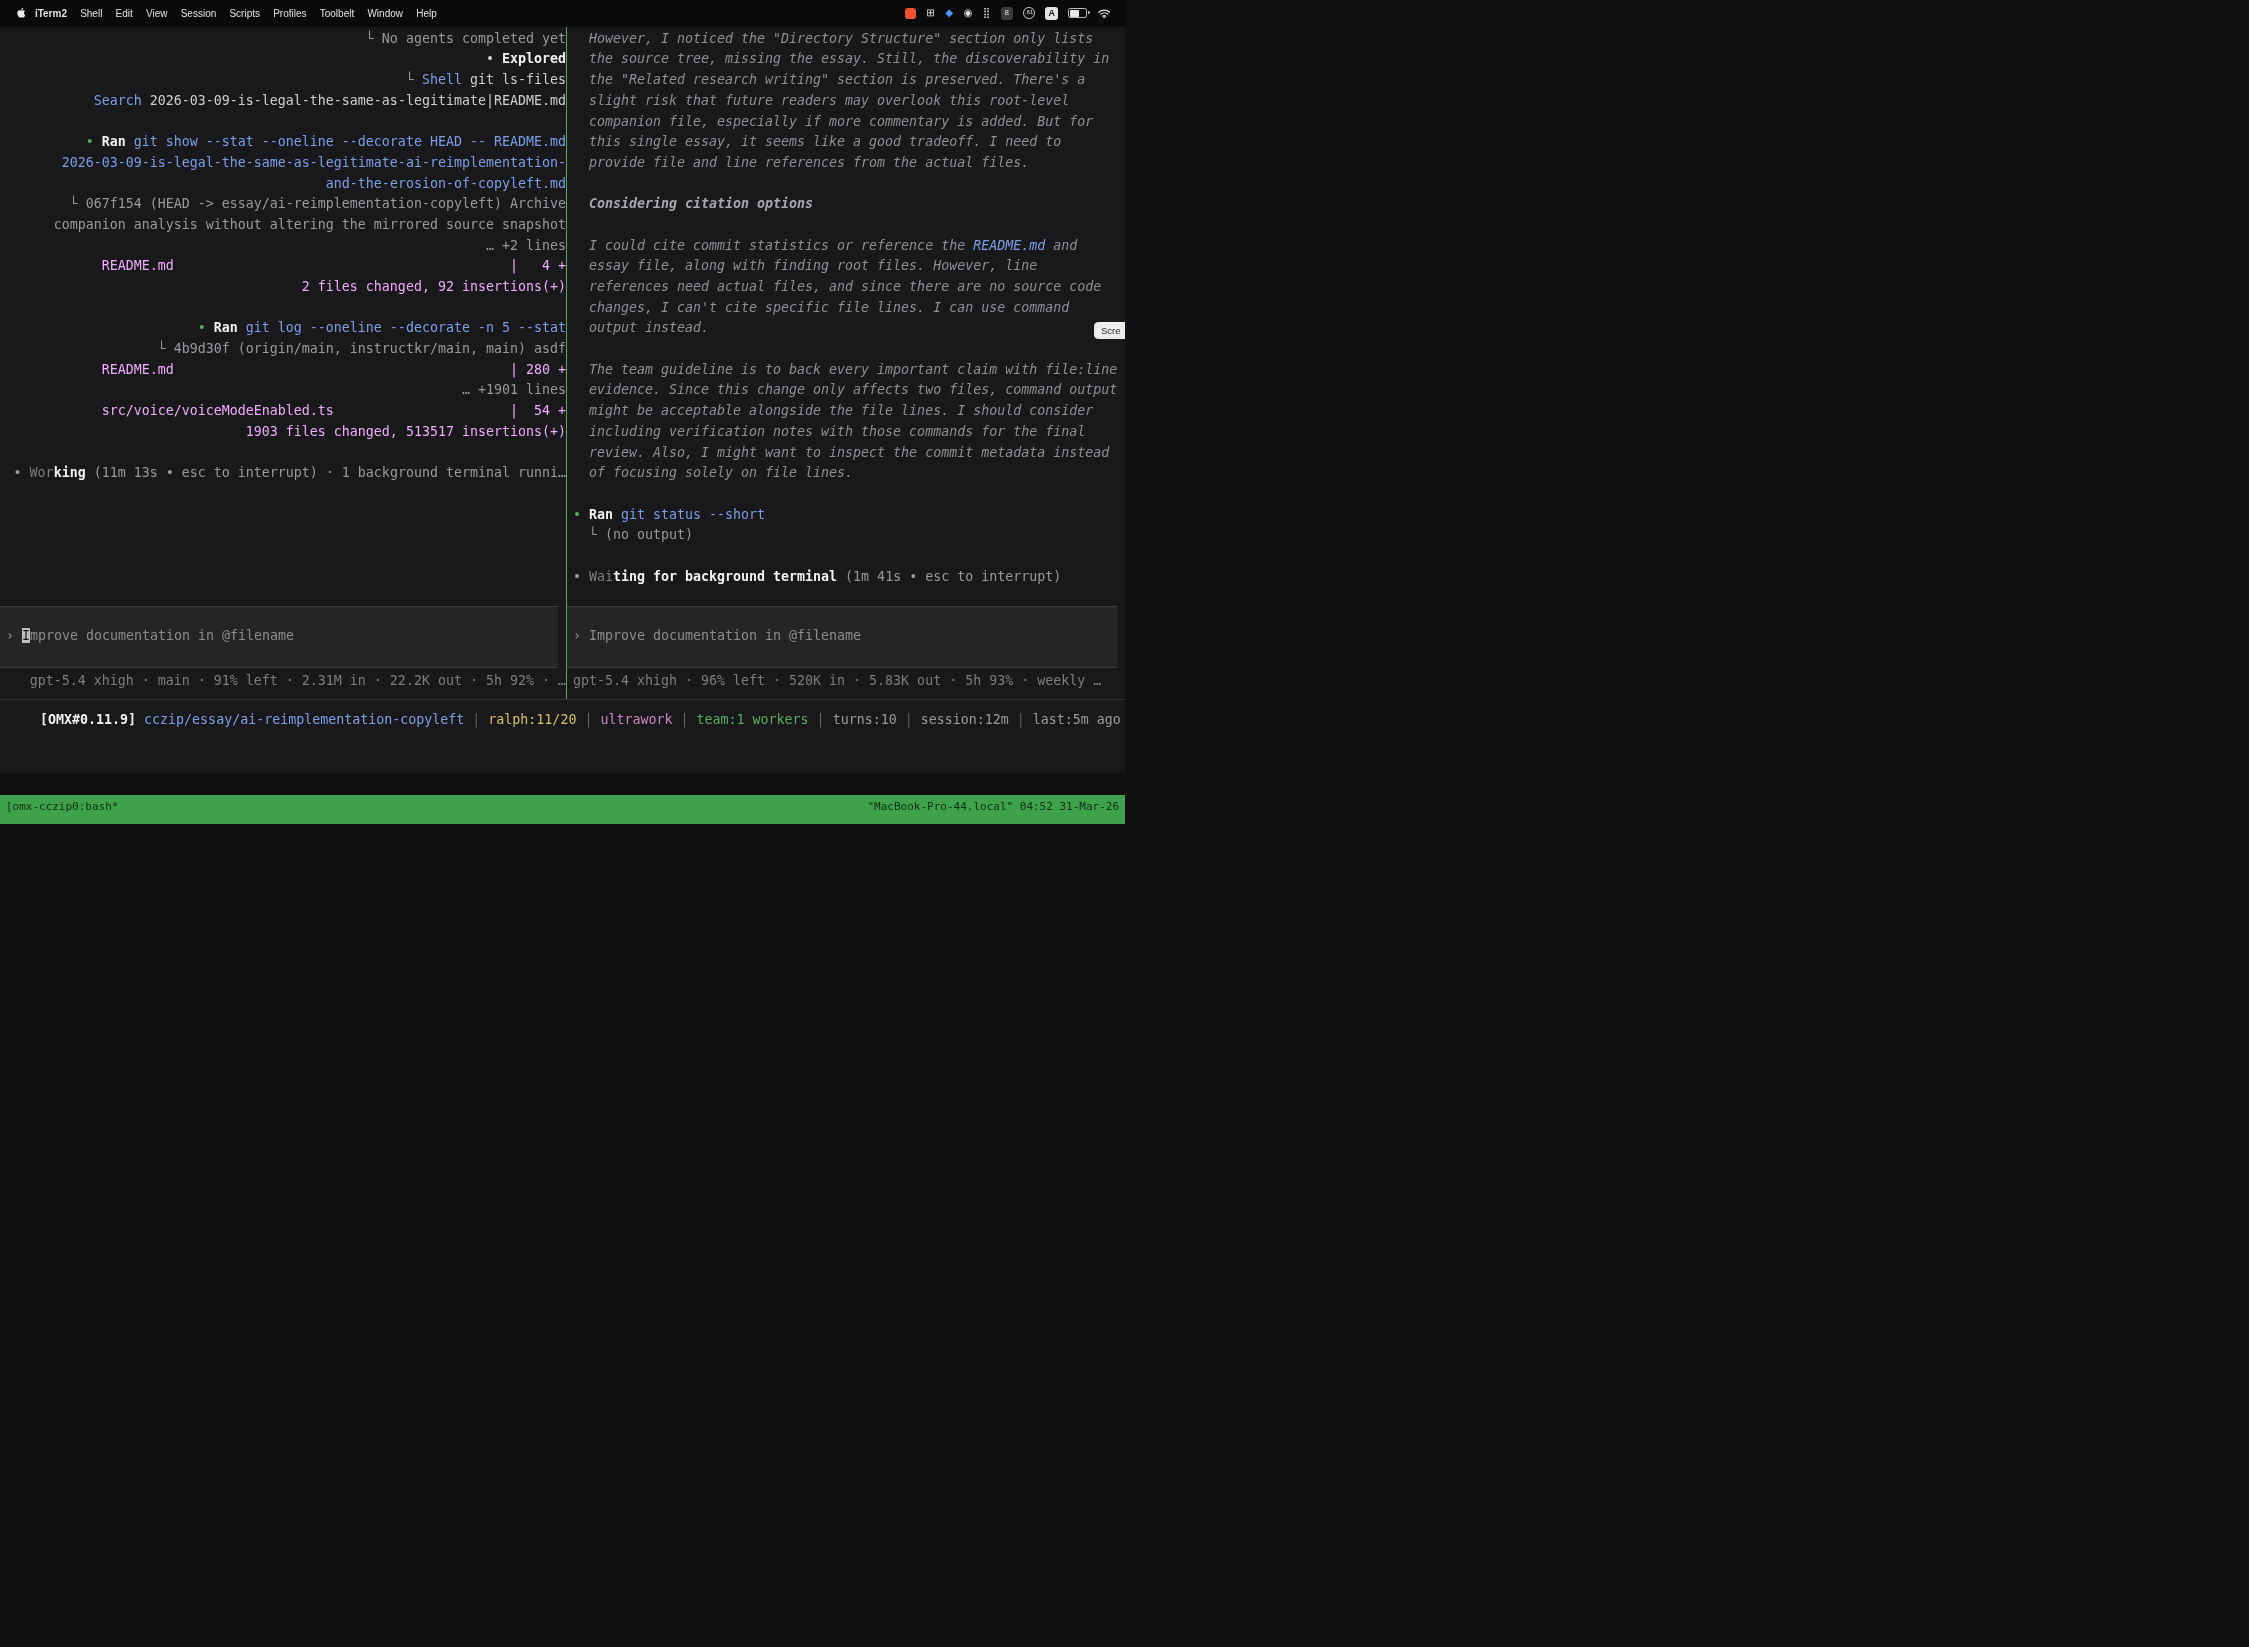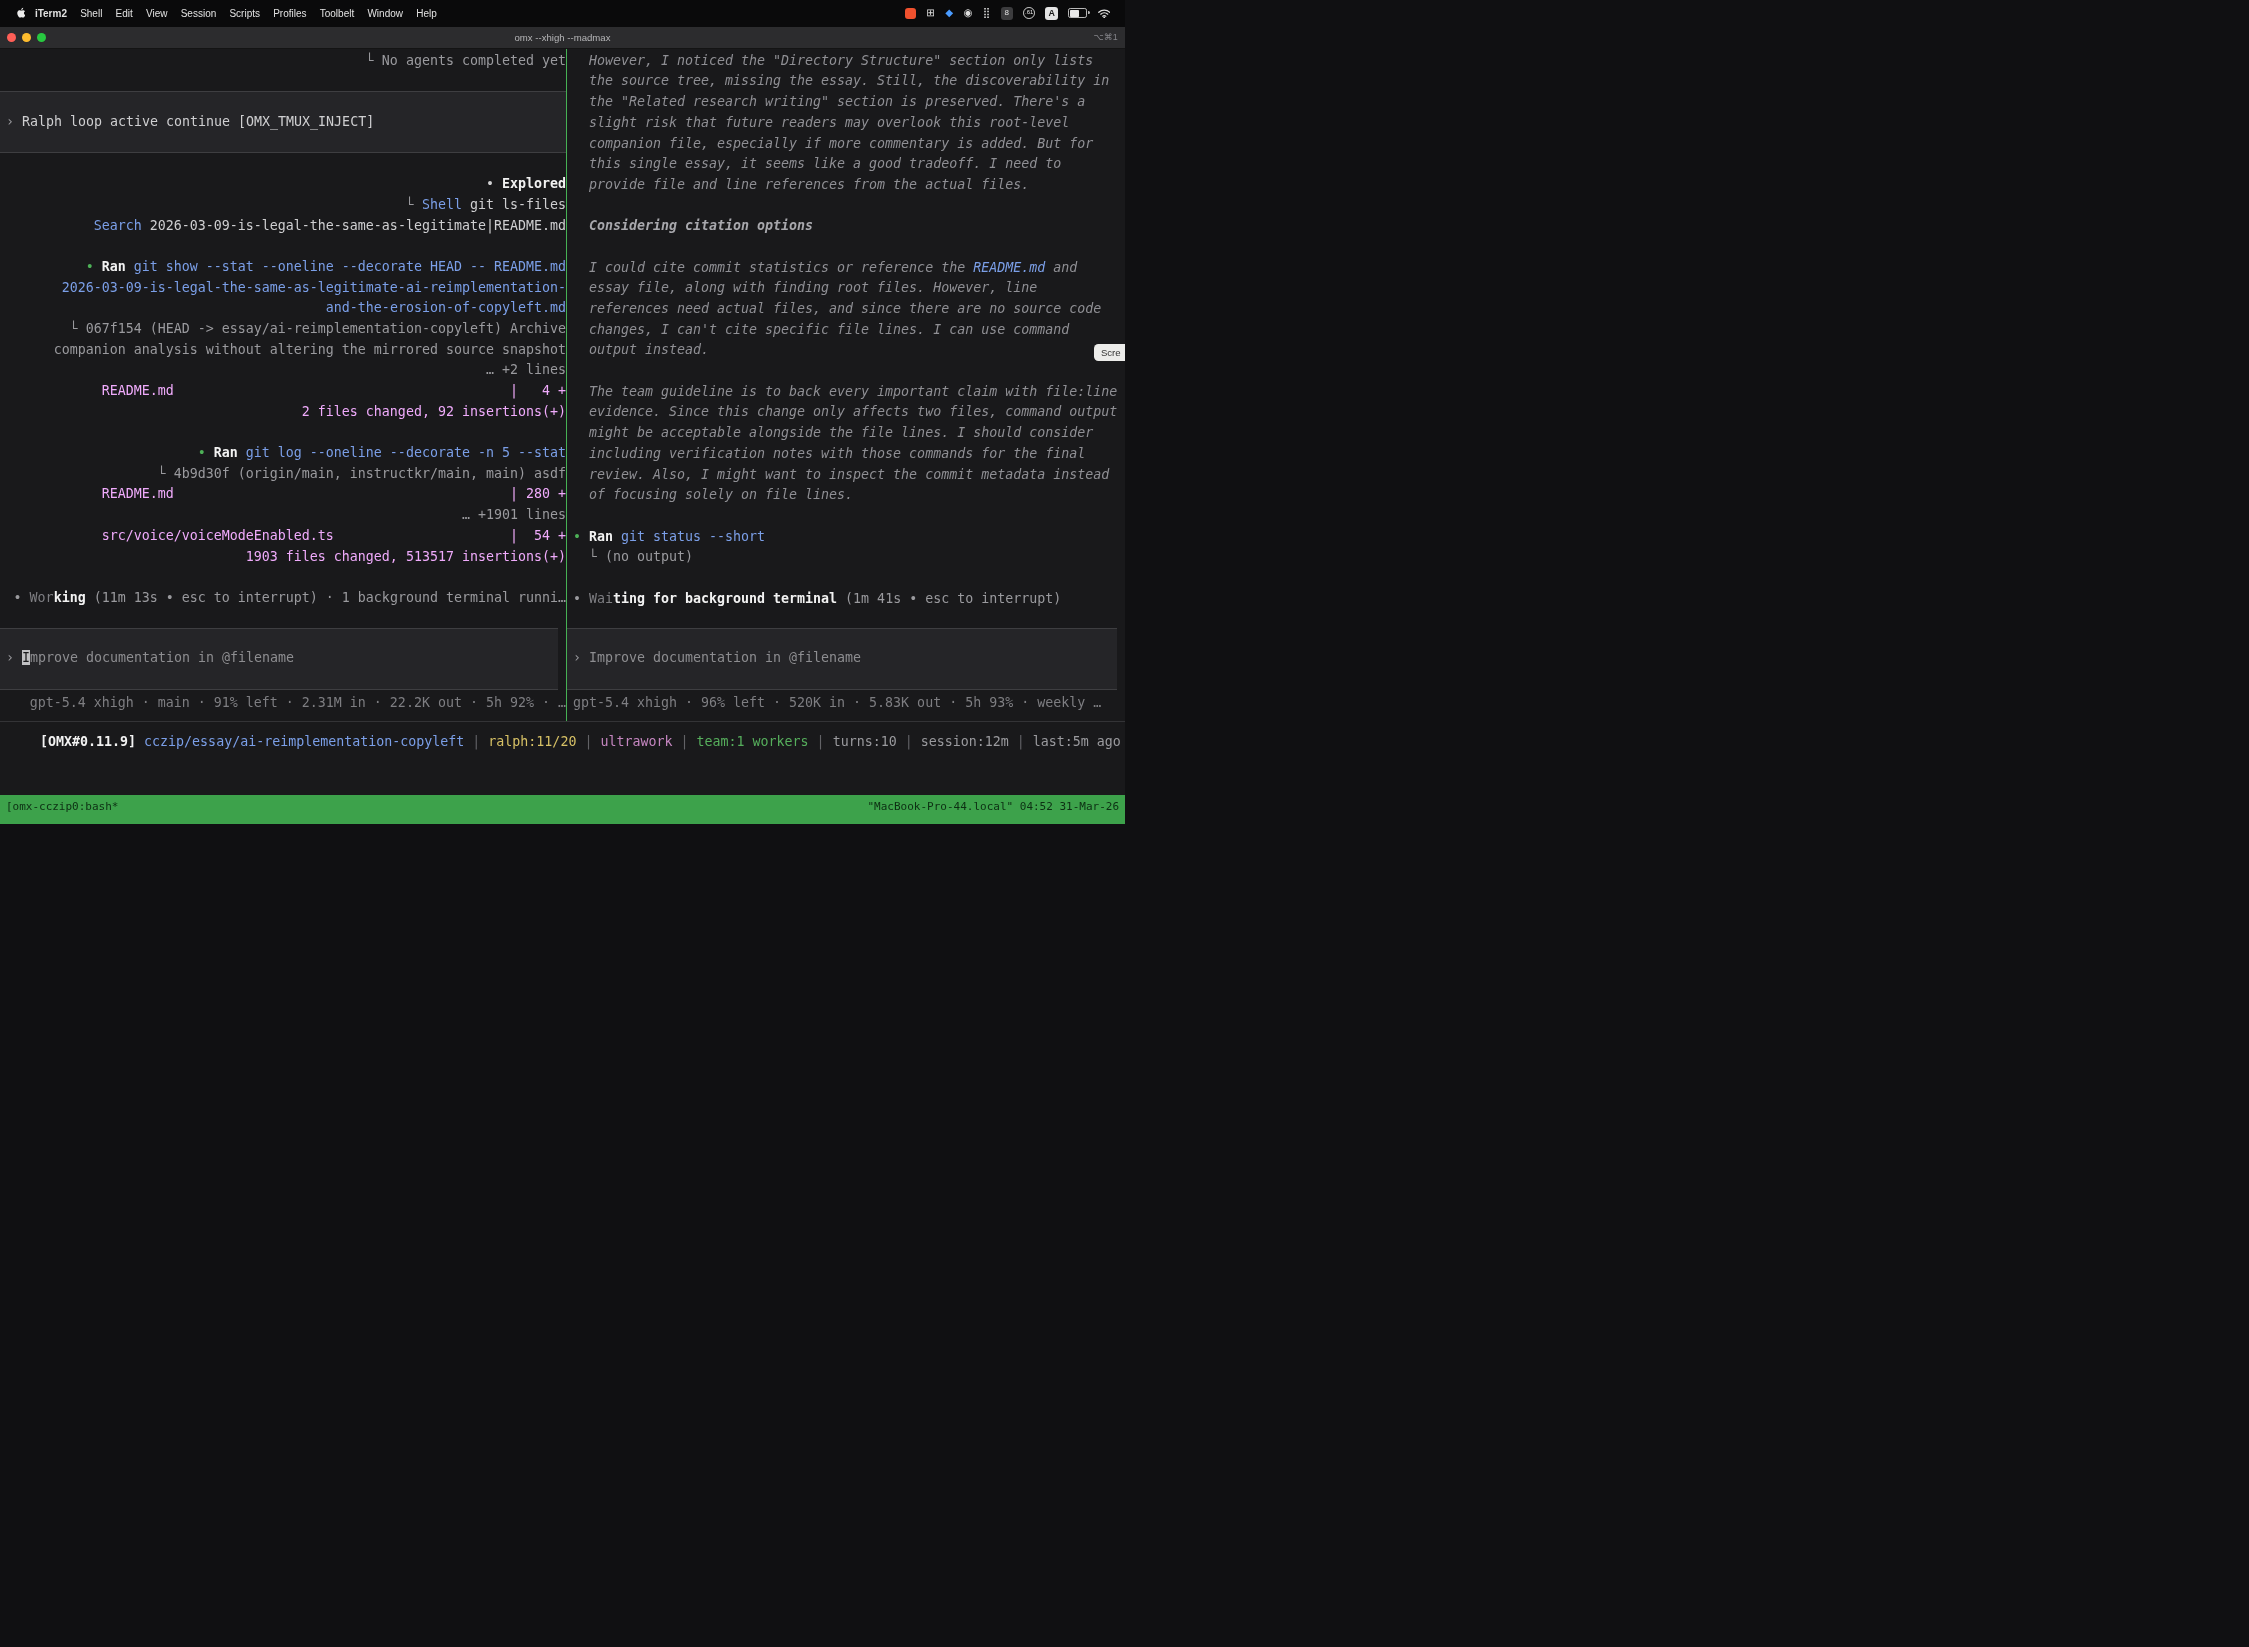--- a/index.html
+++ b/index.html
@@ -99,40 +99,28 @@
         </span>
       <svg class="wifi" viewBox="0 0 16 12">
         <path d="M1 4 A10 10 0 0 1 15 4"></path>
         <path d="M3.5 6.5 A6.5 6.5 0 0 1 12.5 6.5"></path>
         <path d="M6 9 A3.5 3.5 0 0 1 10 9"></path>
         <circle cx="8" cy="10.6" r="1.2"></circle>
       </svg>
     </div>
   </div>
 
-  <div class="titlebar">
-    <div class="lights">
-      <span class="light red"></span>
-      <span class="light yellow"></span>
-      <span class="light green"></span>
-    </div>
-    <div class="tb-title">omx --xhigh --madmax</div>
-    <div class="tb-short">⌥⌘1</div>
-  </div>
 
   <div class="term">
     <div class="panes">
 
       <div class="pane pane-left">
         <div>
             <div class="t-line"><span class="seg-g">  └ No agents completed yet</span></div>
           </div>
-        <div class="banner">
-          <div class="t-line"><span class="seg-g">› </span><span class="seg-w">Ralph loop active continue [OMX_TMUX_INJECT]</span></div>
-        </div>
         <div>
             <div class="t-line"><span class="seg-w">• </span><span class="seg-b">Explored</span></div>
             <div class="t-line"><span class="seg-g">  └ </span><span class="seg-cmd">Shell</span><span class="seg-w"> git ls-files</span></div>
             <div class="t-line"><span class="seg-cmd">    Search</span><span class="seg-w"> 2026-03-09-is-legal-the-same-as-legitimate|README.md</span></div>
             <div class="t-line">&nbsp;</div>
             <div class="t-line"><span class="seg-grn">• </span><span class="seg-b">Ran</span><span class="seg-cmd"> git show --stat --oneline --decorate HEAD -- README.md</span></div>
             <div class="t-line"><span class="seg-cmd">    2026-03-09-is-legal-the-same-as-legitimate-ai-reimplementation-</span></div>
             <div class="t-line"><span class="seg-cmd">    and-the-erosion-of-copyleft.md</span></div>
             <div class="t-line"><span class="seg-g">  └ 067f154 (HEAD -&gt; essay/ai-reimplementation-copyleft) Archive</span></div>
             <div class="t-line"><span class="seg-g">    companion analysis without altering the mirrored source snapshot</span></div>

